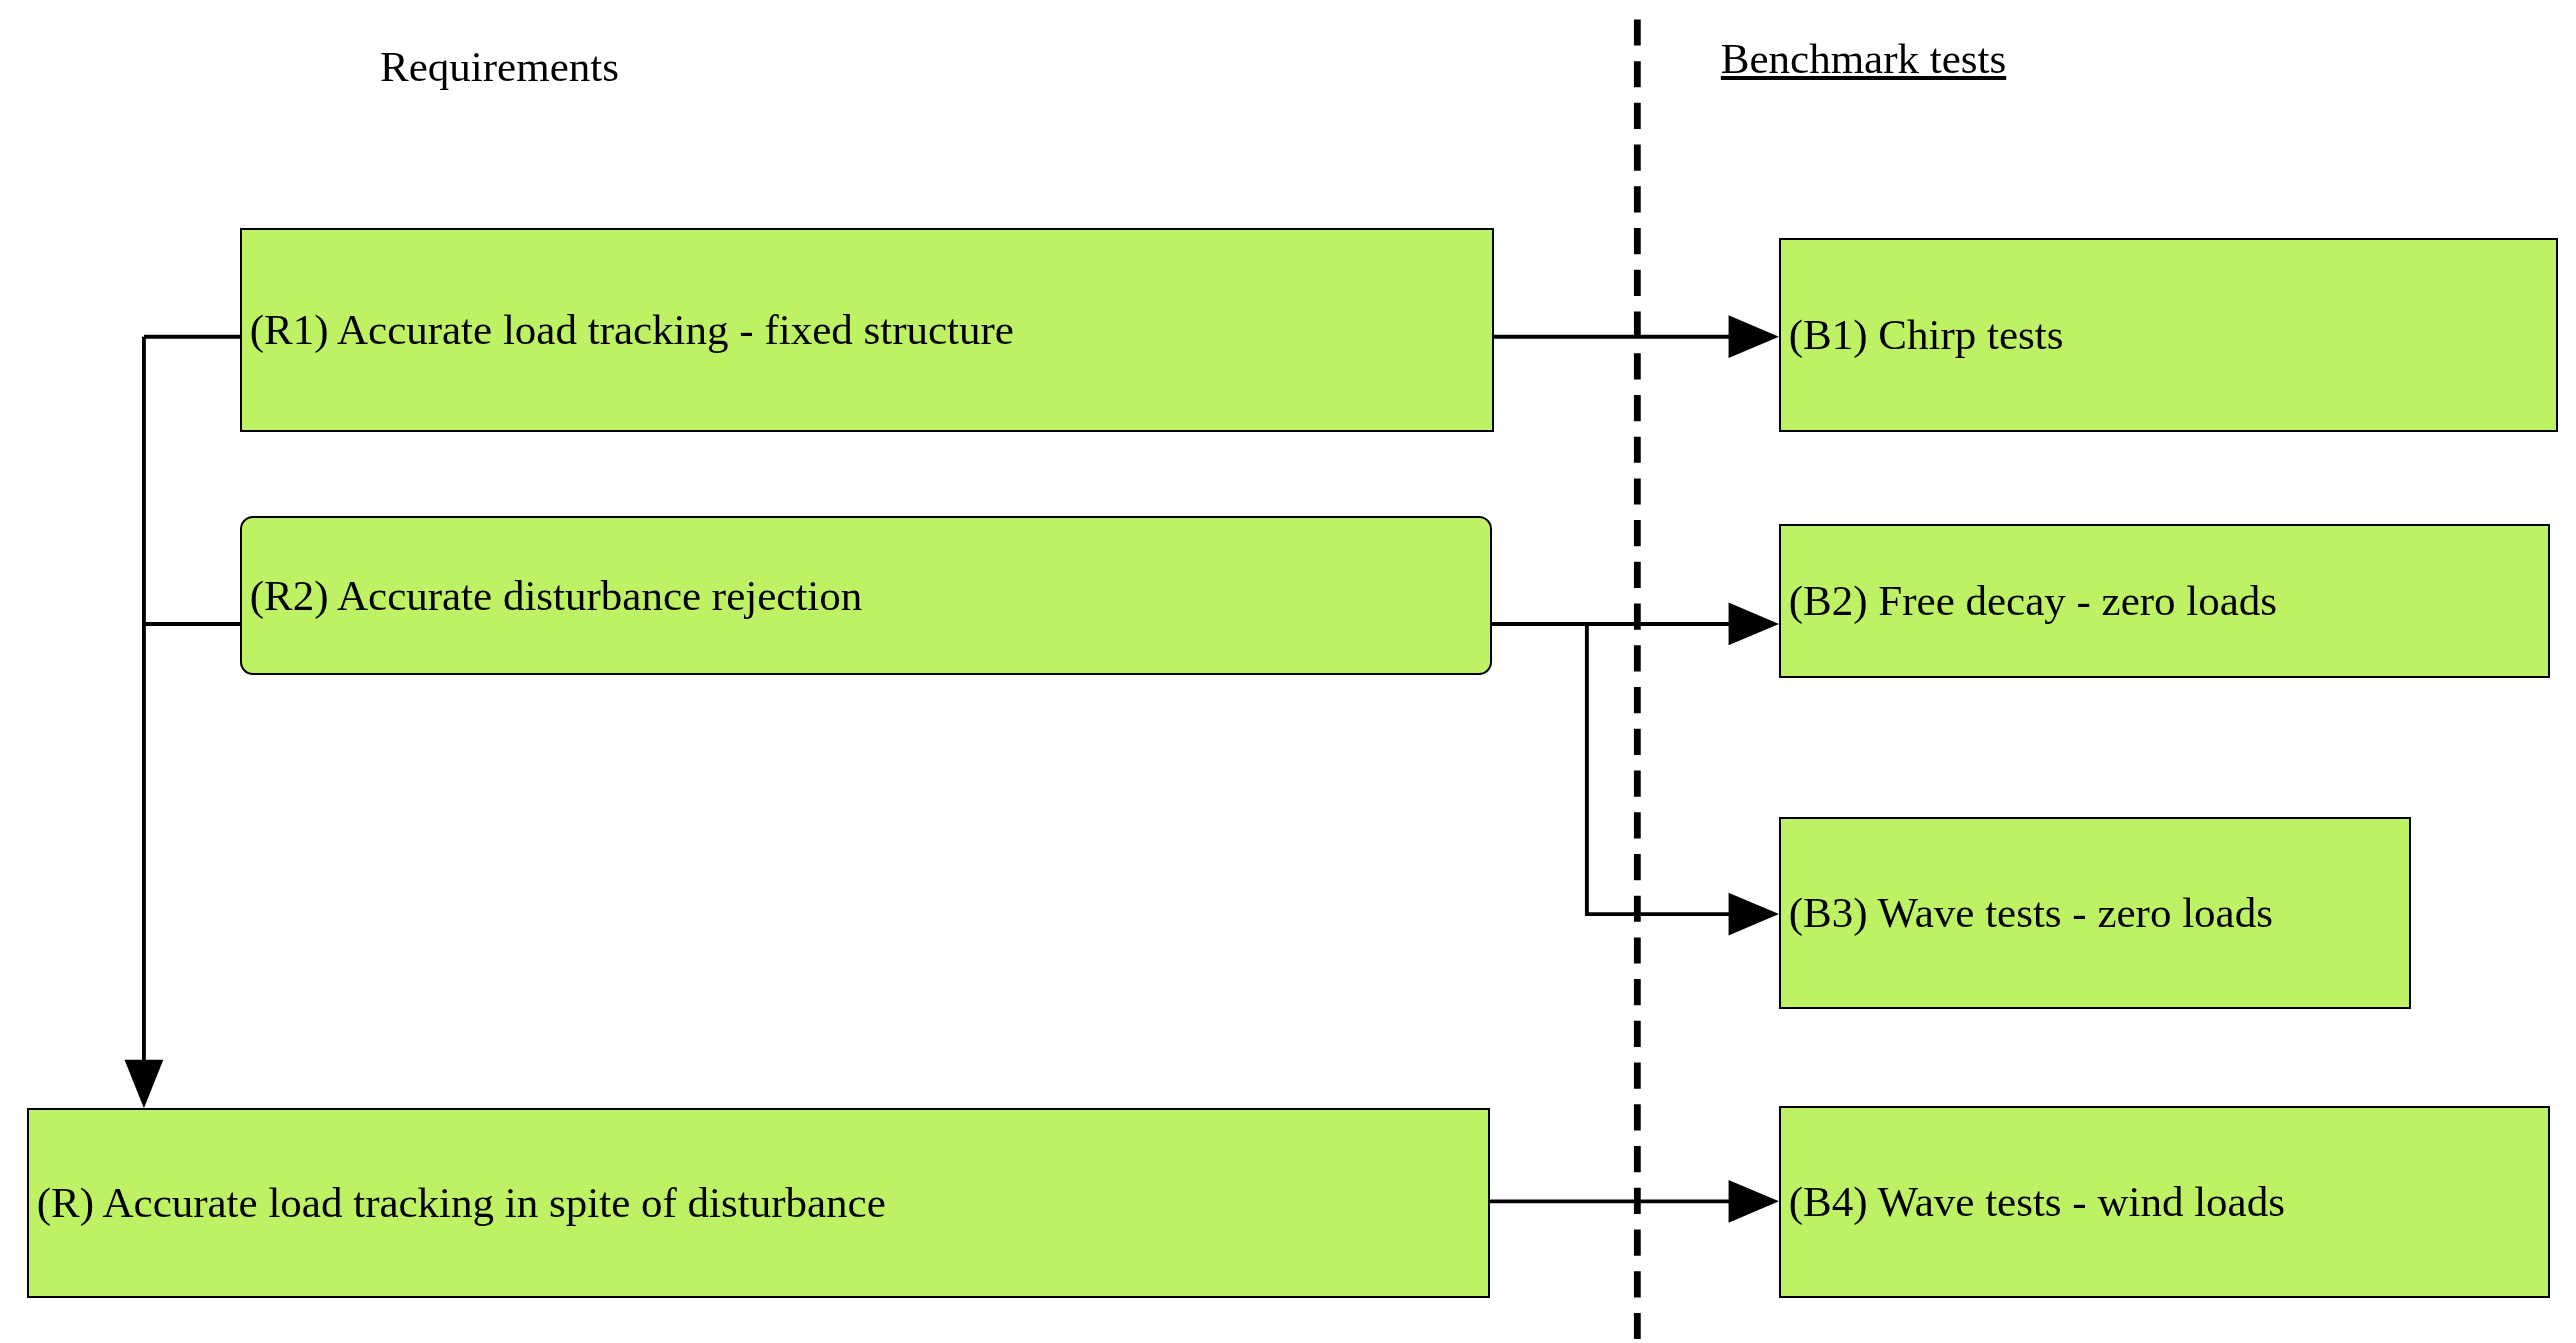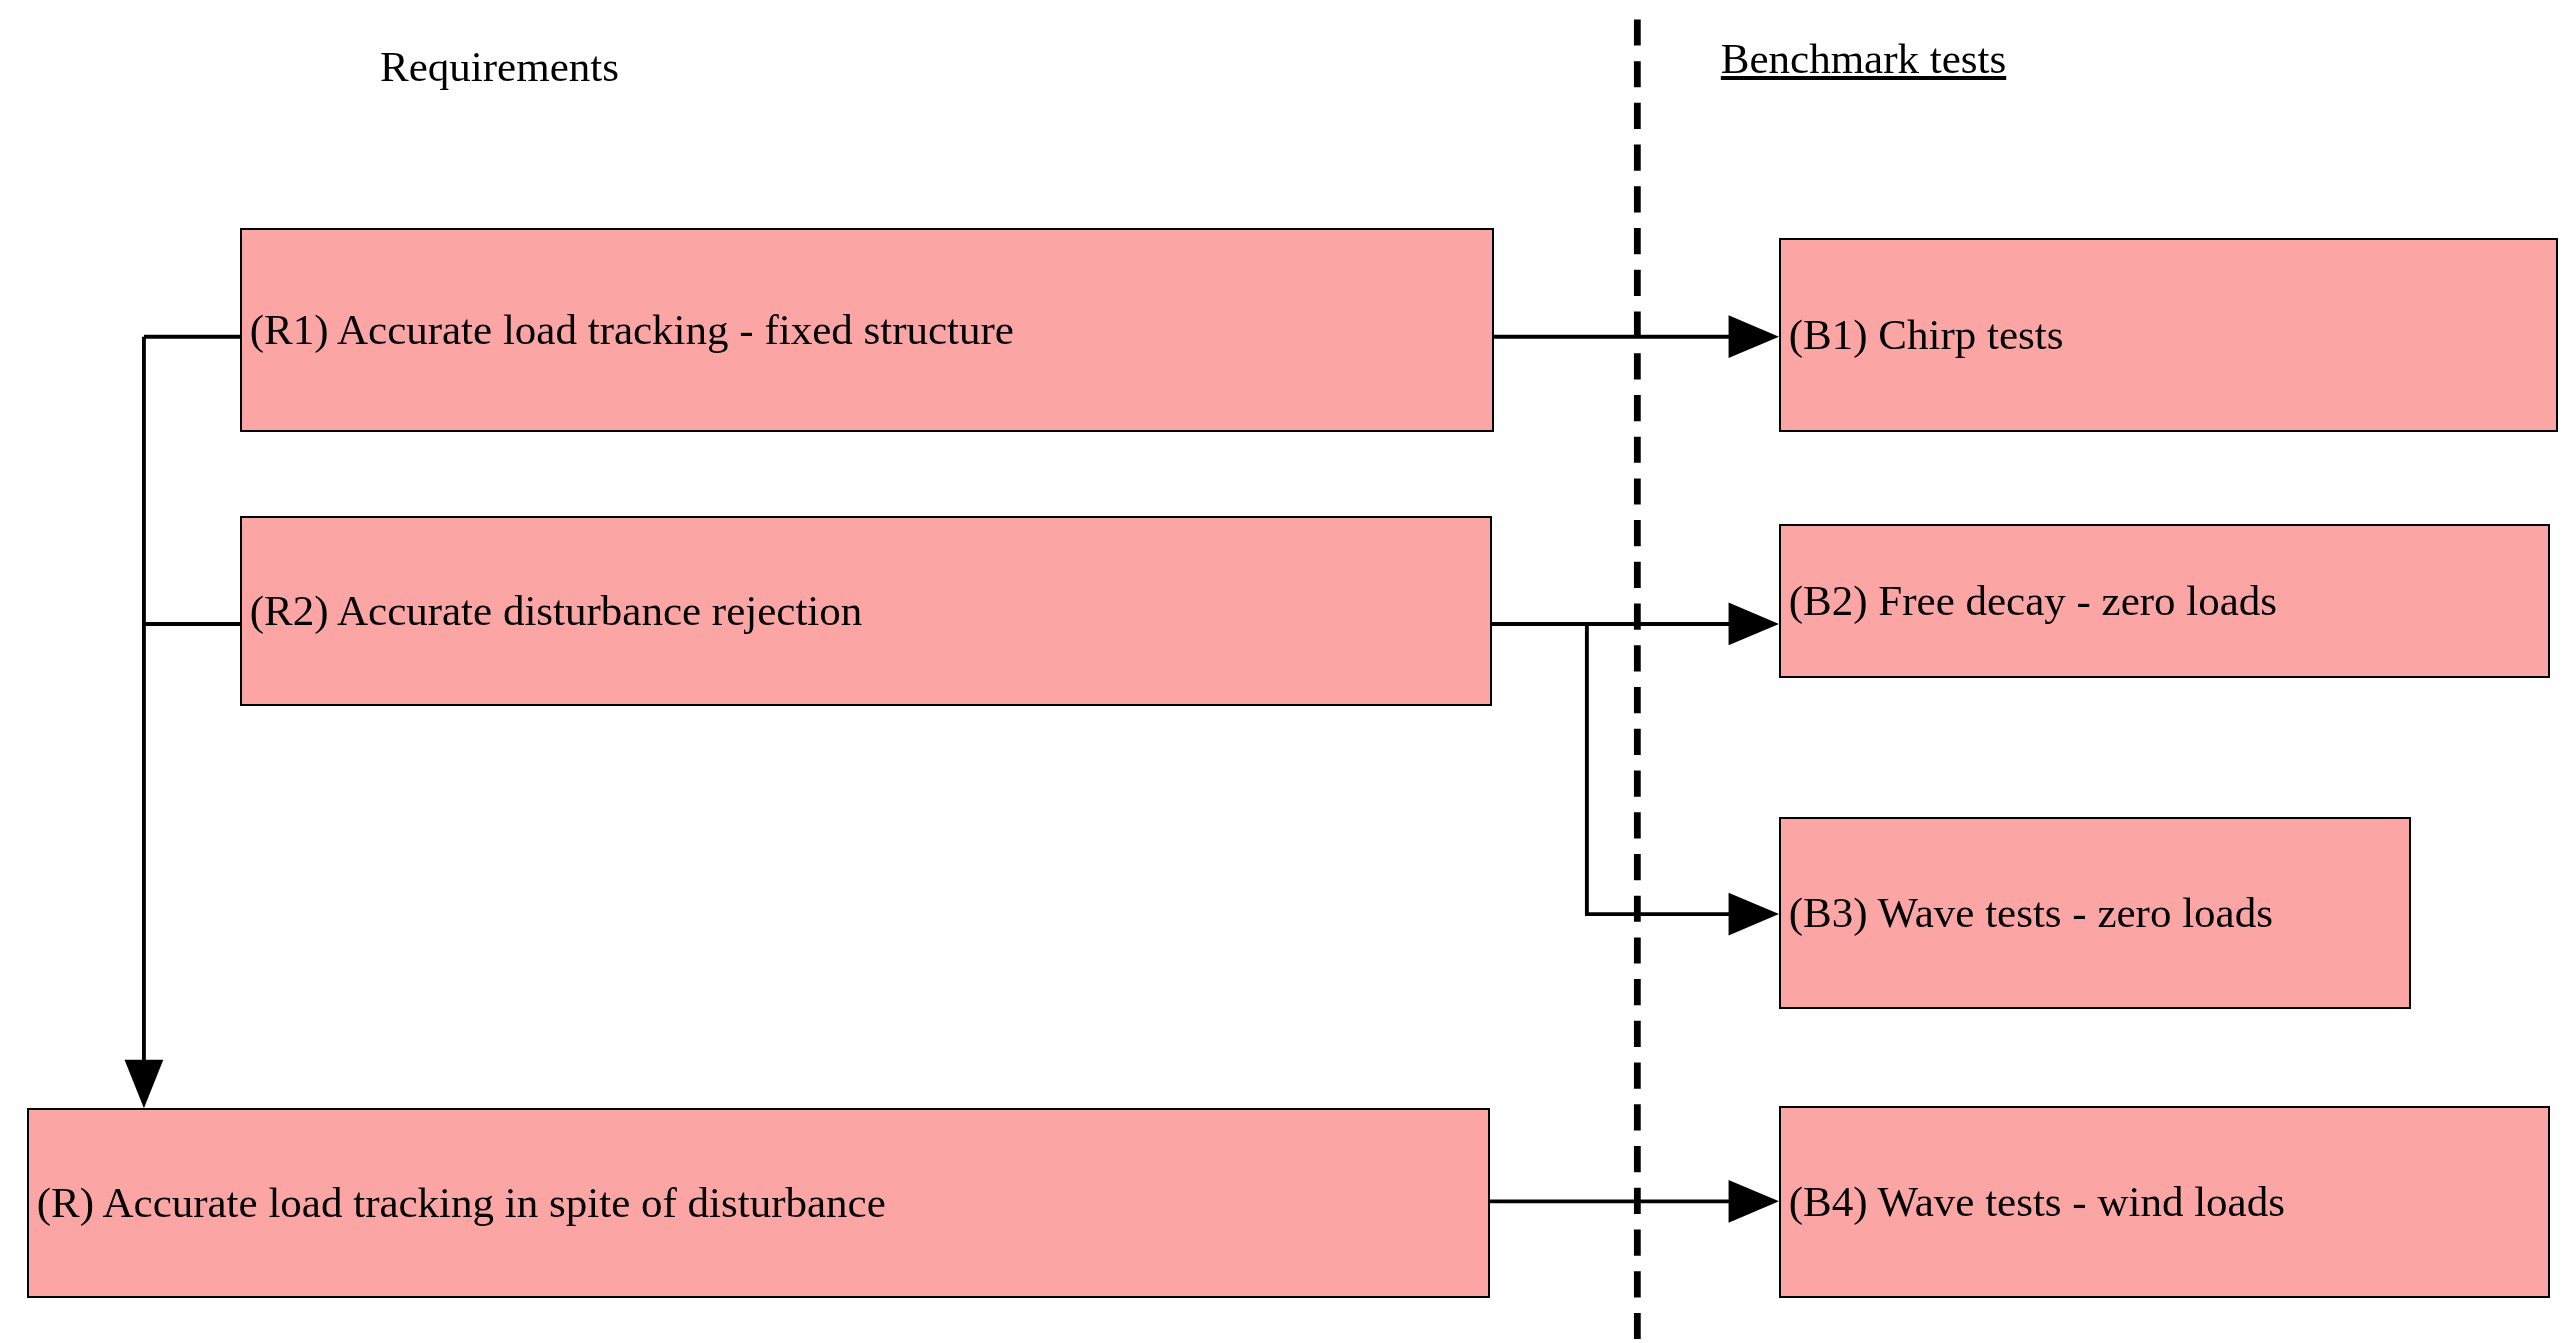--- a/index.html
+++ b/index.html
@@ -33,34 +33,34 @@
   #title-benchmarks {
     left: 1364px;
     top: 37px;
     width: 971px;
     text-decoration: underline;
   }
   .node-box {
     position: absolute;
     box-sizing: border-box;
     border: 2.9px solid #000000;
-    background: #fca5a5;
+    background: #bef264;
     display: flex;
     align-items: center;
     overflow: hidden;
   }
   .node-label {
     font-size: 43px;
     line-height: 1.05;
     white-space: nowrap;
     padding-left: 7.8px;
     color: #000000;
   }
   #box-r1 { left: 240px; top: 228px; width: 1254px; height: 204px; }
-  #box-r2 { left: 240px; top: 516px; width: 1252px; height: 190px; }
+  #box-r2 { left: 240px; top: 516px; width: 1252px; height: 159px; border-radius: 13px; }
   #box-r  { left: 27px;  top: 1108px; width: 1463px; height: 190px; }
   #box-b1 { left: 1779px; top: 238px; width: 779px; height: 194px; }
   #box-b2 { left: 1779px; top: 524px; width: 771px; height: 154px; }
   #box-b3 { left: 1779px; top: 817px; width: 632px; height: 192px; }
   #box-b4 { left: 1779px; top: 1106px; width: 771px; height: 192px; }
 
   #edge-layer {
     position: absolute;
     left: 0;
     top: 0;

